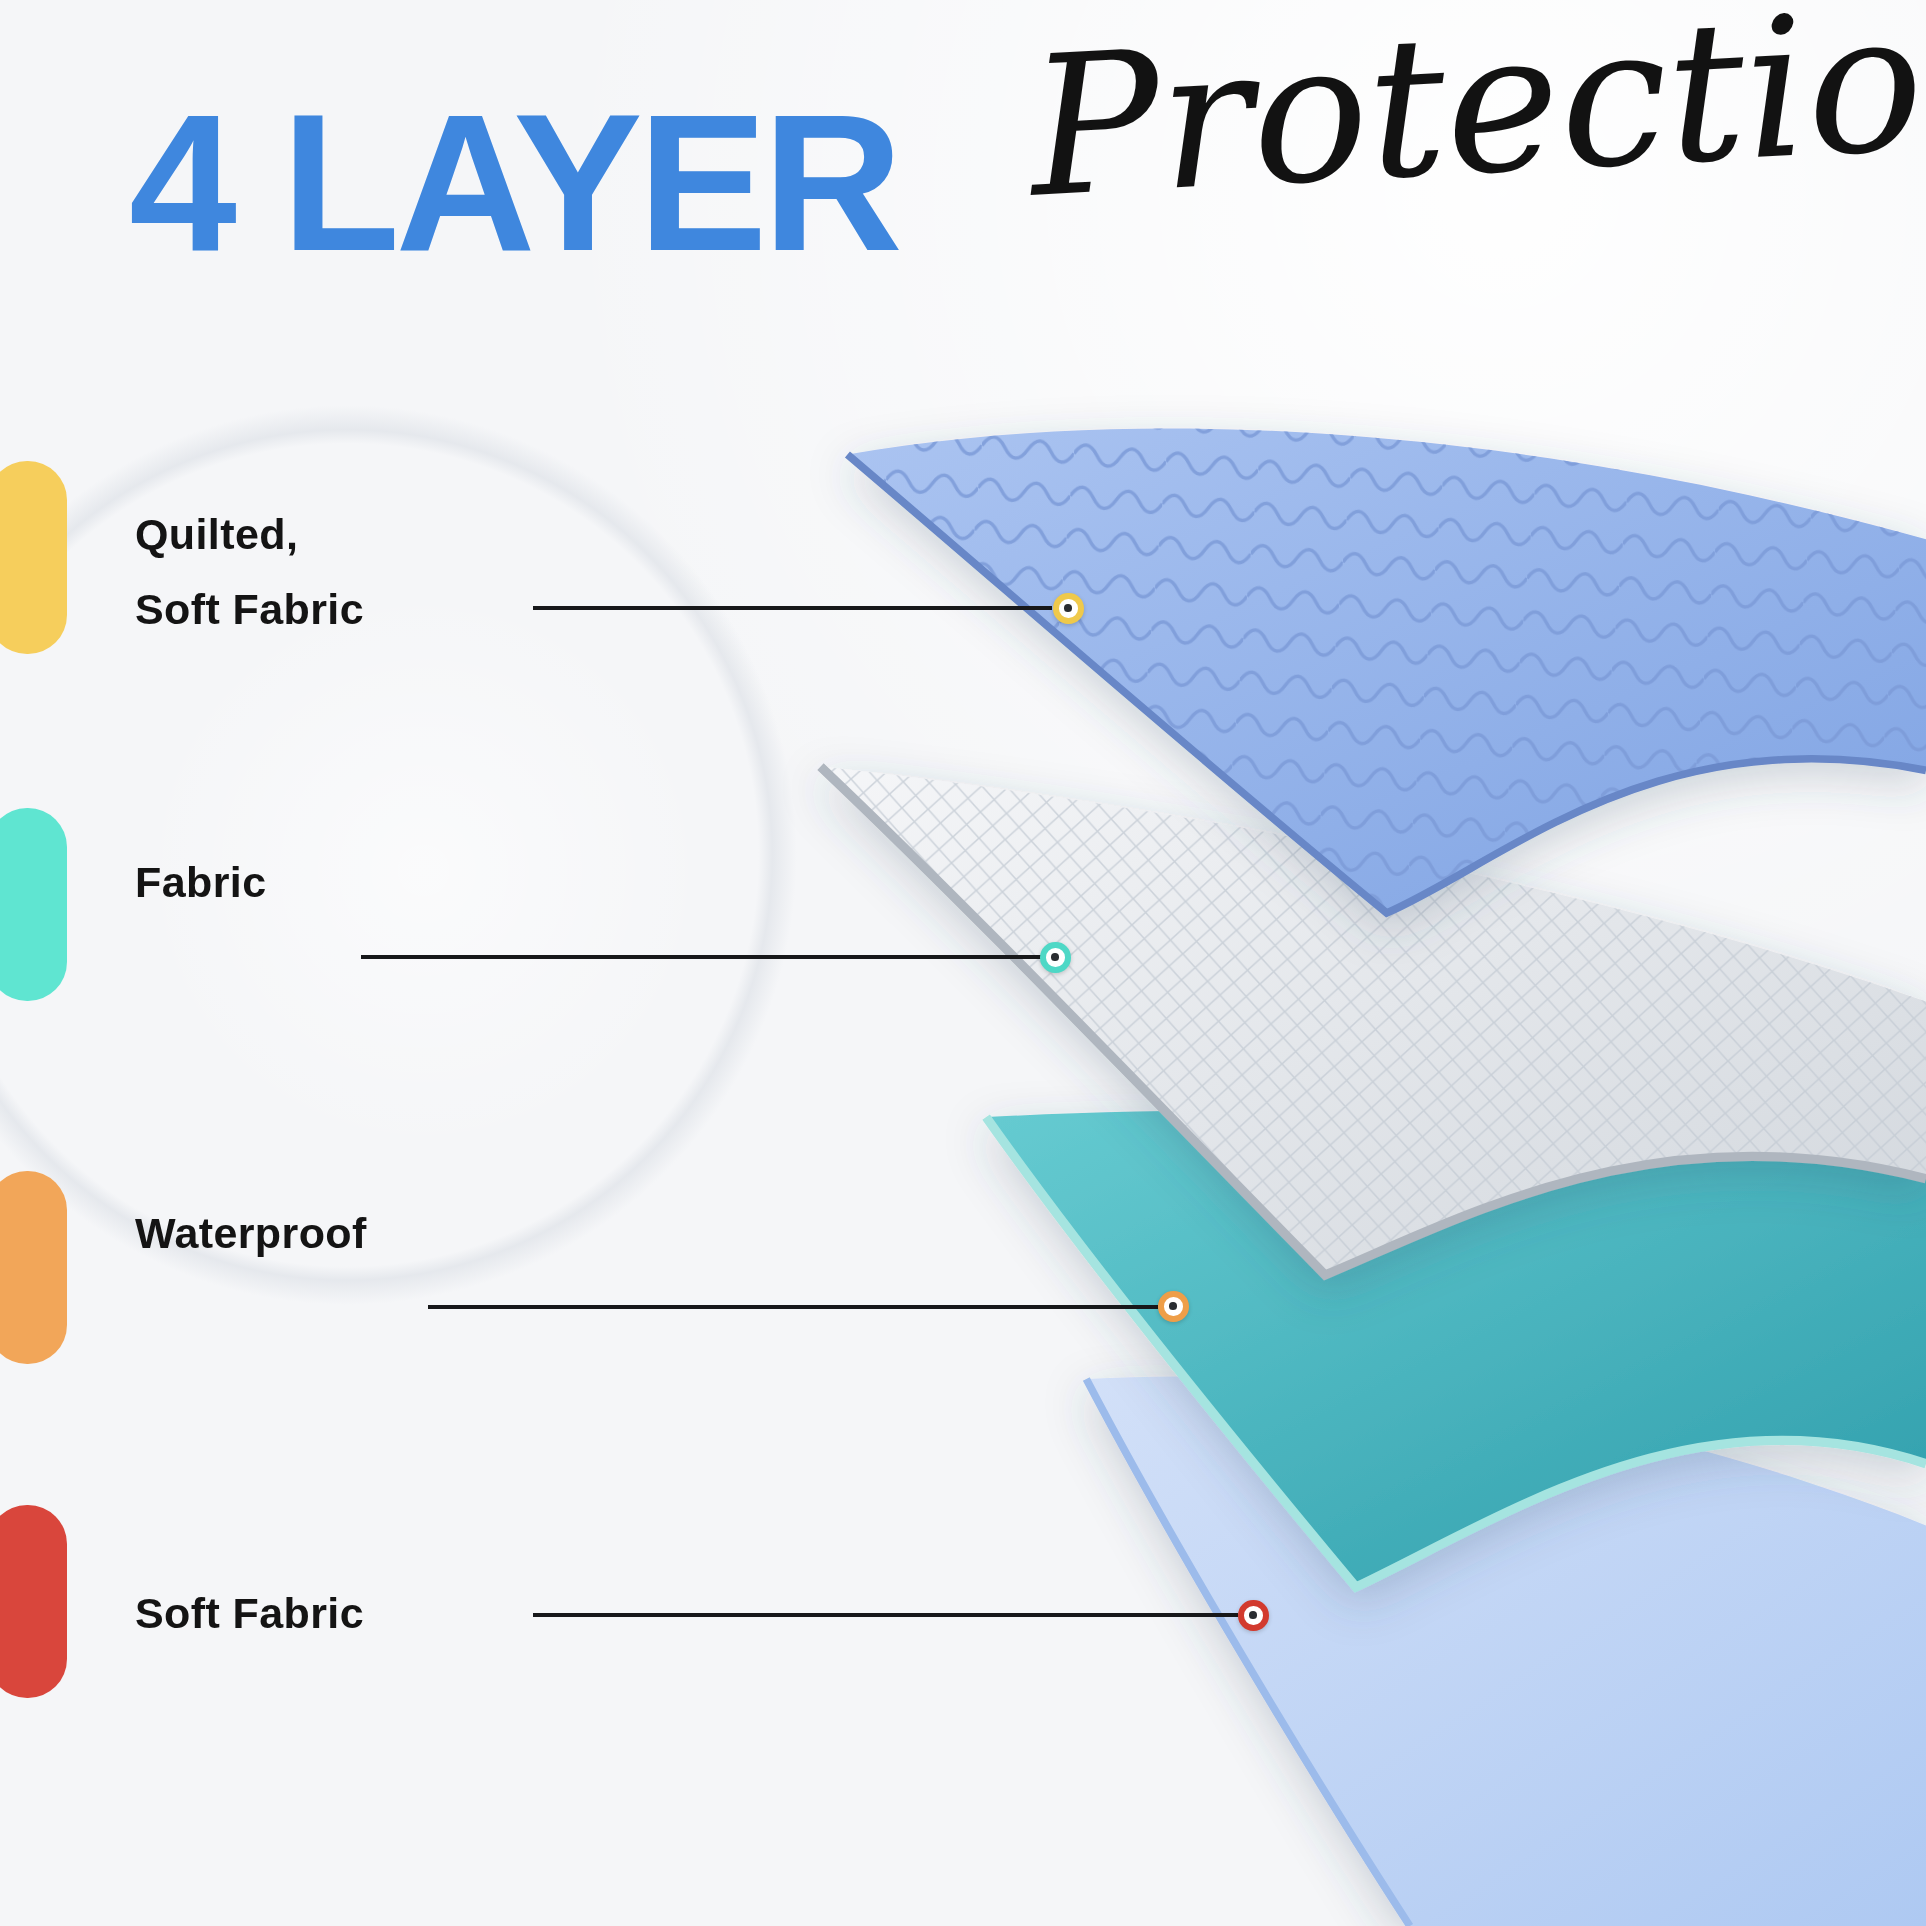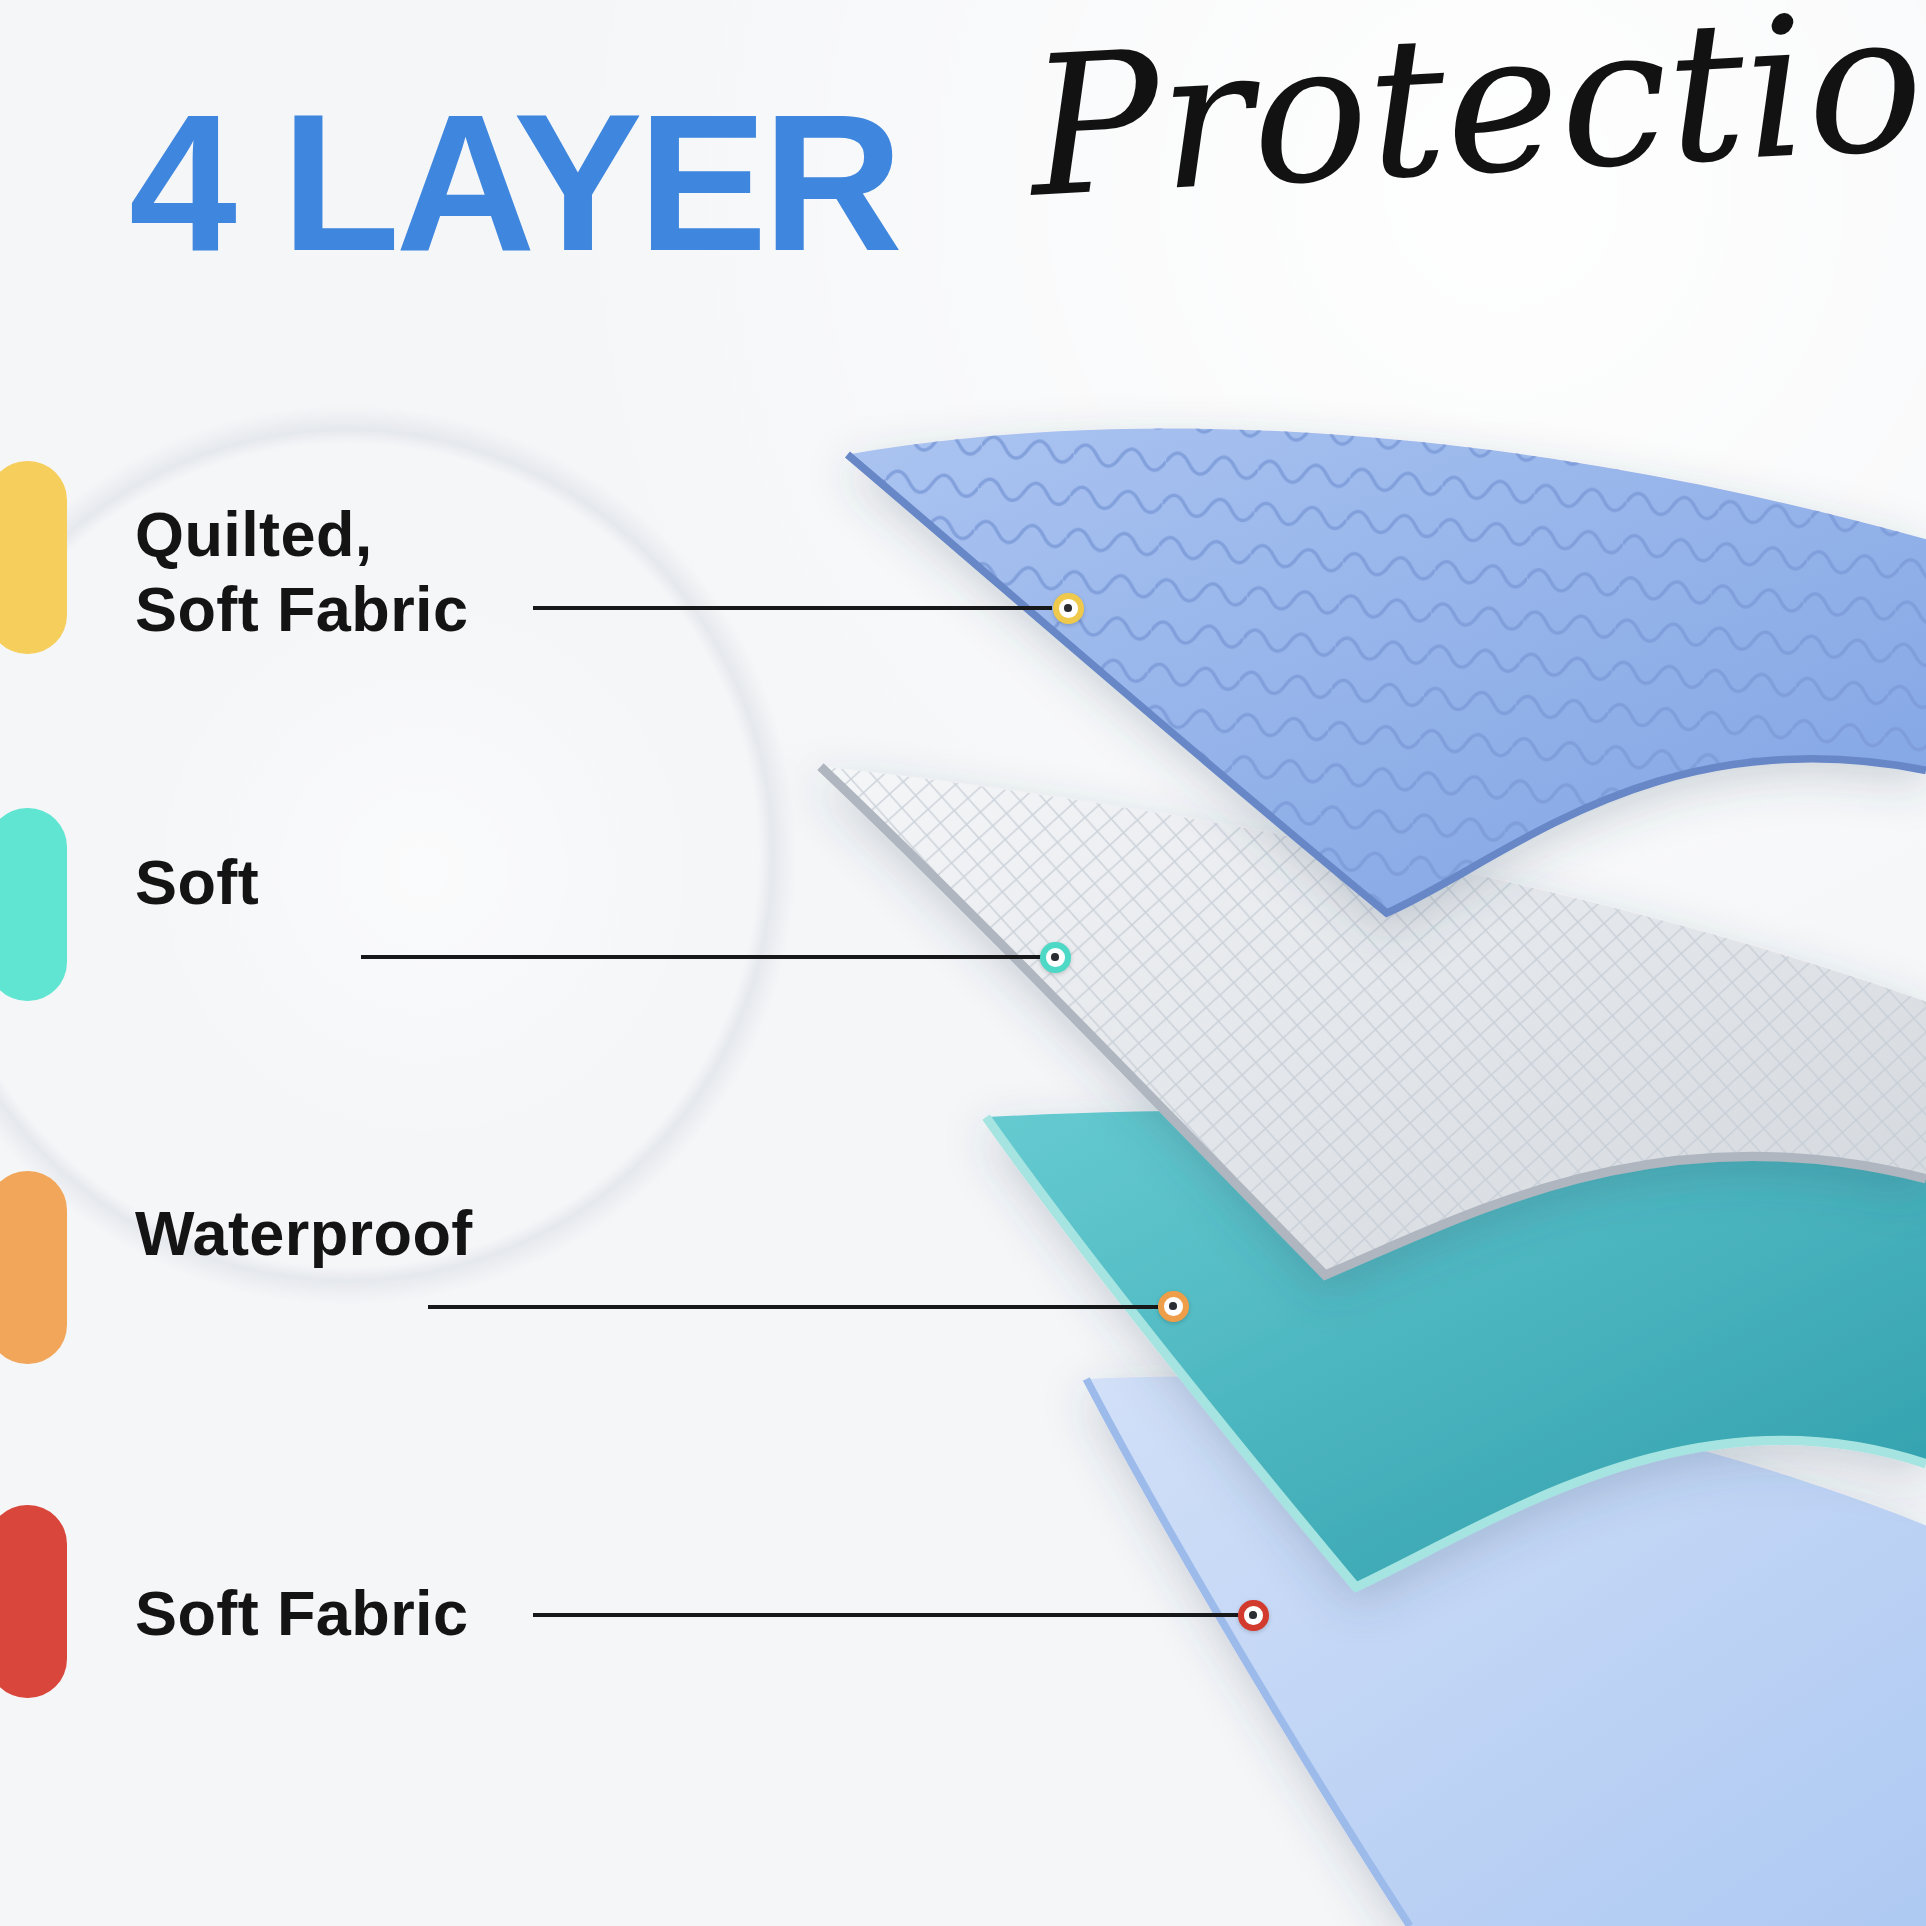--- a/index.html
+++ b/index.html
@@ -33,21 +33,21 @@
     font-family:"DejaVu Serif", serif;font-style:italic;
     font-size:193px;line-height:1;white-space:nowrap;
     transform:rotate(-3deg);transform-origin:left top;
   }
   .swatch{
     position:absolute;left:-12.3px;width:79px;height:193px;border-radius:39px;
   }
   .sw1{top:461px}.sw2{top:808px}.sw3{top:1171px}.sw4{top:1505px}
   .label{
     position:absolute;left:135px;
-    font-size:63px;font-weight:700;line-height:75px;letter-spacing:0.4px;
+    font-size:43px;font-weight:700;line-height:75px;letter-spacing:0.4px;
     white-space:nowrap;
   }
   .lb1{top:497px}.lb2{top:845px}.lb3{top:1196px}.lb4{top:1576px}
   .connector{position:absolute;height:3.9px;background:#17181a;}
   .cn1{left:533px;top:606px;width:519px}
   .cn2{left:361px;top:955px;width:680px}
   .cn3{left:428px;top:1305px;width:730px}
   .cn4{left:533px;top:1613px;width:705px}
   .ring{
     position:absolute;width:18.5px;height:18.5px;border:6.2px solid #888;border-radius:50%;
@@ -129,21 +129,21 @@
   <div class="swatch sw1" style="background-color: rgb(246, 206, 92);"></div>
   <div class="label lb1">
     <div class="label-line">Quilted,</div>
     <div class="label-line">Soft Fabric</div>
   </div>
   <div class="connector cn1"></div>
   <div class="ring rg1" style="border-color: rgb(239, 201, 75);"></div>
 
   <div class="swatch sw2" style="background-color: rgb(95, 229, 209);"></div>
   <div class="label lb2">
-    <div class="label-line">Soft</div>
+    <div class="label-line">Fabric</div>
   </div>
   <div class="connector cn2"></div>
   <div class="ring rg2" style="border-color: rgb(78, 216, 198);"></div>
 
   <div class="swatch sw3" style="background-color: rgb(242, 166, 89);"></div>
   <div class="label lb3">
     <div class="label-line">Waterproof</div>
   </div>
   <div class="connector cn3"></div>
   <div class="ring rg3" style="border-color: rgb(238, 158, 72);"></div>

